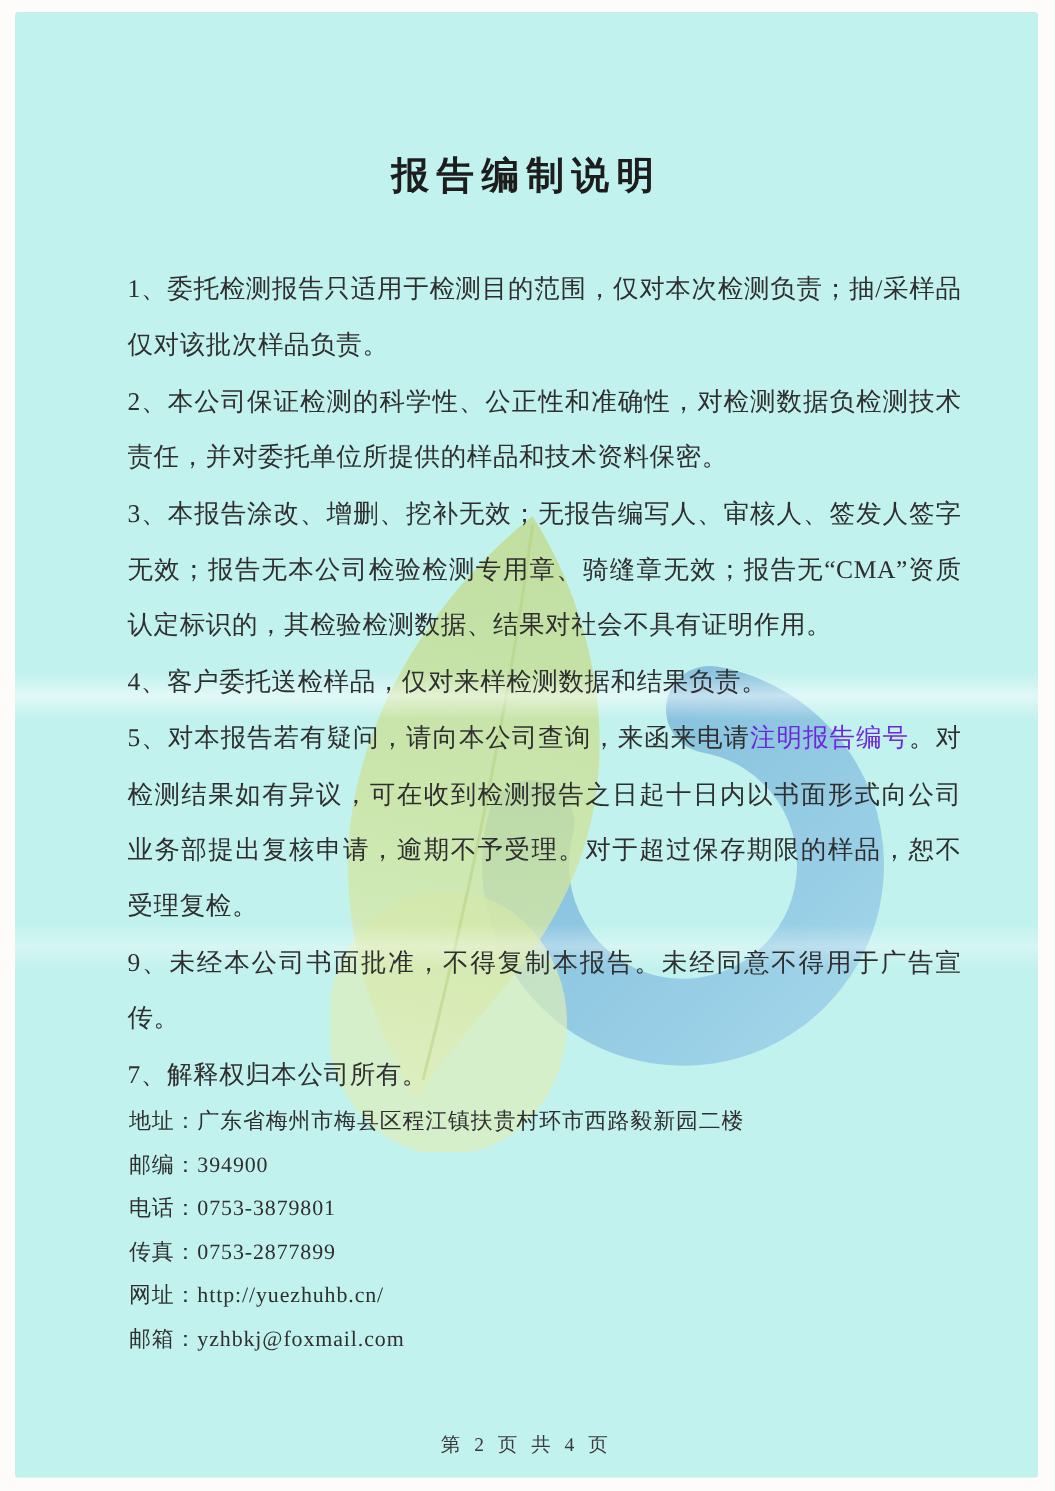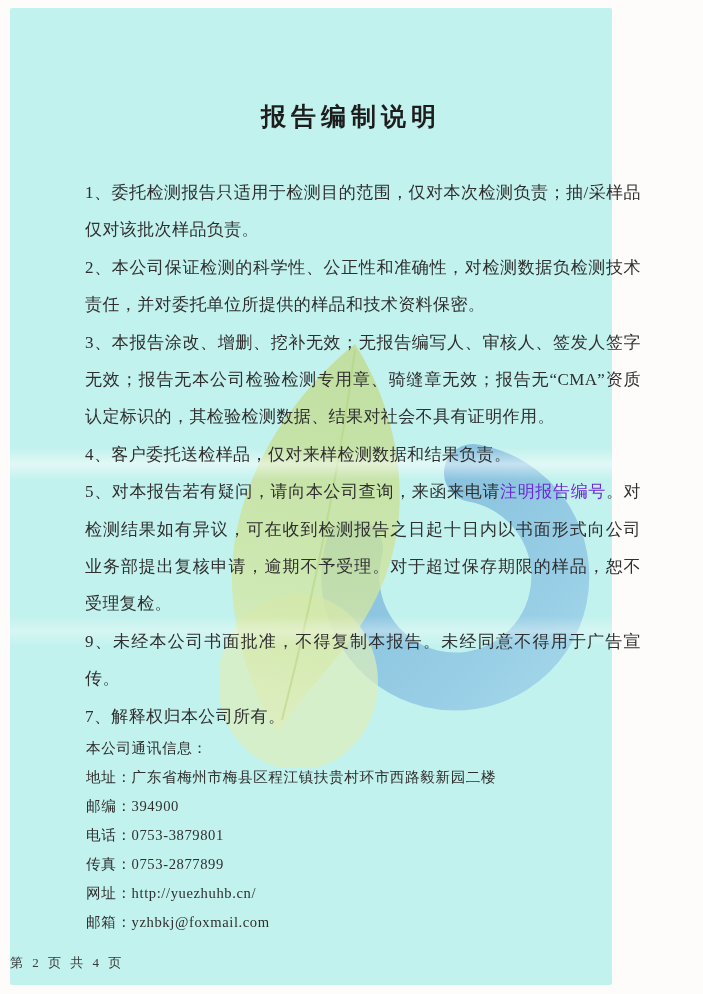--- a/index.html
+++ b/index.html
@@ -5,21 +5,21 @@
   * { margin: 0; padding: 0; box-sizing: border-box; }
   html, body {
     width: 703px; height: 994px;
     background: #fdfcfb;
     overflow: hidden;
     font-family: "Liberation Serif", "DejaVu Serif", serif;
   }
   .scan-page {
     position: absolute;
     left: 10px; top: 8px;
-    width: 602px; height: 977px;
+    width: 682px; height: 977px;
     background: #c2f2ee;
     border-radius: 2px;
   }
   
   .watermark {
     position: absolute;
     left: 210px; top: 322px;
     width: 390px; height: 438px;
     pointer-events: none;
   }
@@ -65,21 +65,21 @@
     width: 560px;
     font-size: 14.6px;
     line-height: 29px;
     color: #2f2f2f;
     letter-spacing: 0.6px;
   }
   .page-footer {
     position: absolute;
     left: 0; top: 946px;
     width: 682px;
-    text-align: left;
+    text-align: center;
     font-size: 13px;
     letter-spacing: 3px;
     color: #3a3a3a;
   }
 </style>
 </head>
 <body>
 
 <div class="scan-page">
 
@@ -121,21 +121,20 @@
     <p><span>1、委托检测报告只适用于检测目的范围，仅对本次检测负责；抽/采样品仅对该批次样品负责。</span></p>
     <p><span>2、本公司保证检测的科学性、公正性和准确性，对检测数据负检测技术责任，并对委托单位所提供的样品和技术资料保密。</span></p>
     <p><span>3、本报告涂改、增删、挖补无效；无报告编写人、审核人、签发人签字无效；报告无本公司检验检测专用章、骑缝章无效；报告无“CMA”资质认定标识的，其检验检测数据、结果对社会不具有证明作用。</span></p>
     <p><span>4、客户委托送检样品，仅对来样检测数据和结果负责。</span></p>
     <p><span>5、对本报告若有疑问，请向本公司查询，来函来电请</span><span class="hl">注明报告编号</span><span>。对检测结果如有异议，可在收到检测报告之日起十日内以书面形式向公司业务部提出复核申请，逾期不予受理。对于超过保存期限的样品，恕不受理复检。</span></p>
     <p><span>9、未经本公司书面批准，不得复制本报告。未经同意不得用于广告宣传。</span></p>
     <p><span>7、解释权归本公司所有。</span></p>
   </div>
 
   <div class="contact">
-    <div>本公司通讯信息：</div>
     <div>地址：广东省梅州市梅县区程江镇扶贵村环市西路毅新园二楼</div>
     <div>邮编：394900</div>
     <div>电话：0753-3879801</div>
     <div>传真：0753-2877899</div>
     <div>网址：http://yuezhuhb.cn/</div>
     <div>邮箱：yzhbkj@foxmail.com</div>
   </div>
 
   <div class="page-footer">第 2 页 共 4 页</div>
 

